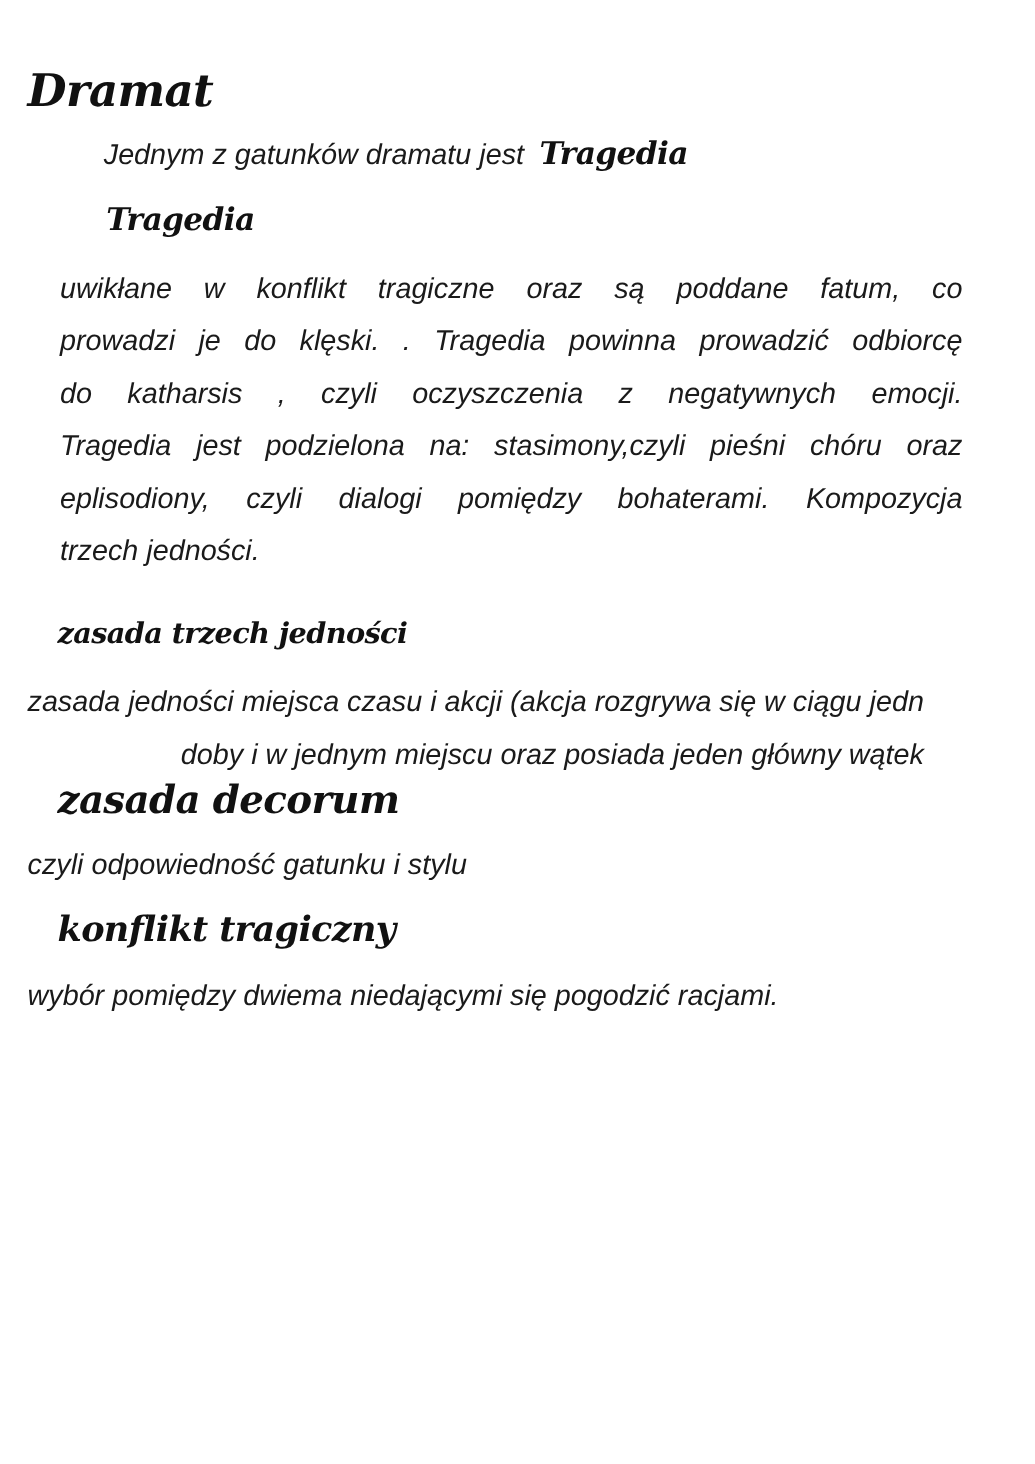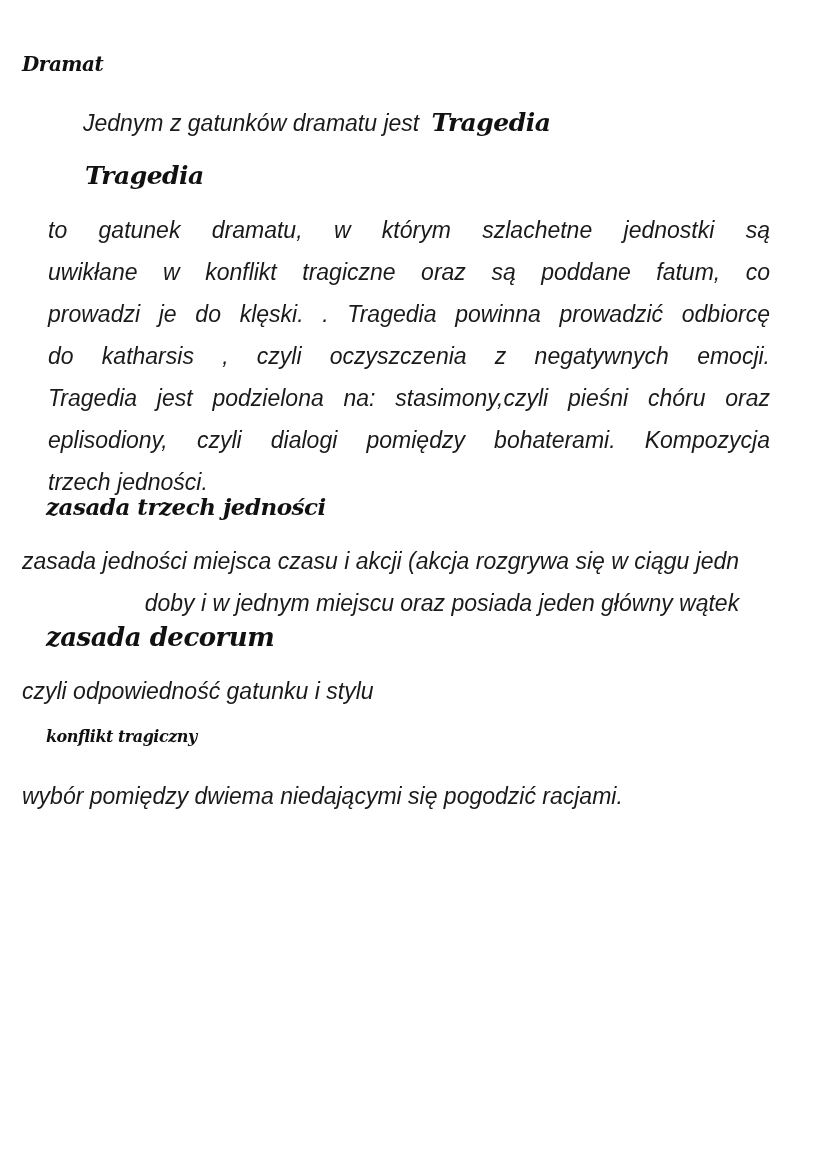--- a/index.html
+++ b/index.html
@@ -45,51 +45,50 @@
     }
     .justified .line.last {
       text-align-last: left;
     }
   </style>
 </head>
 <body>
 
 <div>
 
-  <div class="script" style="left:22px; top:52px; font-size:20px;">Dramat</div>
+  <div class="script" style="left:22px; top:52px; font-size:36px;">Dramat</div>
 
   <div class="body-text" style="left:83px; top:102px; font-size:23px;">
     <span>Jednym z gatunków dramatu jest</span>
     <span class="script" style="position:static; font-size:25px; margin-left:6px;">Tragedia</span>
   </div>
 
   <div class="script" style="left:85px; top:161px; font-size:25px;">Tragedia</div>
 
   <div class="body-text justified" style="left:48px; top:209px; width:722px;">
-    <span class="line">to gatunek dramatu, w którym szlachetne jednostki są</span>
     <span class="line">uwikłane w konflikt tragiczne oraz są poddane fatum, co</span>
     <span class="line">prowadzi je do klęski. . Tragedia powinna prowadzić odbiorcę</span>
     <span class="line">do katharsis , czyli oczyszczenia z negatywnych emocji.</span>
     <span class="line">Tragedia jest podzielona na: stasimony,czyli pieśni chóru oraz</span>
     <span class="line">eplisodiony, czyli dialogi pomiędzy bohaterami. Kompozycja</span>
     <span class="line last">trzech jedności.</span>
   </div>
 
   <div class="script" style="left:46px; top:493px; font-size:23px;text-align:center;">zasada trzech jedności</div>
 
   <div class="body-text" style="left:22px; top:540px;text-align:right;">
     <div>zasada jedności miejsca czasu i akcji (akcja rozgrywa się w ciągu jedn</div>
     <div>doby i w jednym miejscu oraz posiada jeden główny wątek</div>
   </div>
 
-  <div class="script" style="left:46px; top:622px; font-size:26px;">zasada decorum</div>
+  <div class="script" style="left:46px; top:622px; font-size:31px;">zasada decorum</div>
 
   <div class="body-text" style="left:22px; top:670px;">
     <div>czyli odpowiedność gatunku i stylu</div>
   </div>
 
-  <div class="script" style="left:46px; top:727px; font-size:16px;">konflikt tragiczny</div>
+  <div class="script" style="left:46px; top:727px; font-size:28px;">konflikt tragiczny</div>
 
   <div class="body-text justified" style="left:22px; top:775px; width:804px;">
     <span class="line last">wybór pomiędzy dwiema niedającymi się pogodzić racjami.</span>
   </div>
 
 </div>
 
 </body></html>

